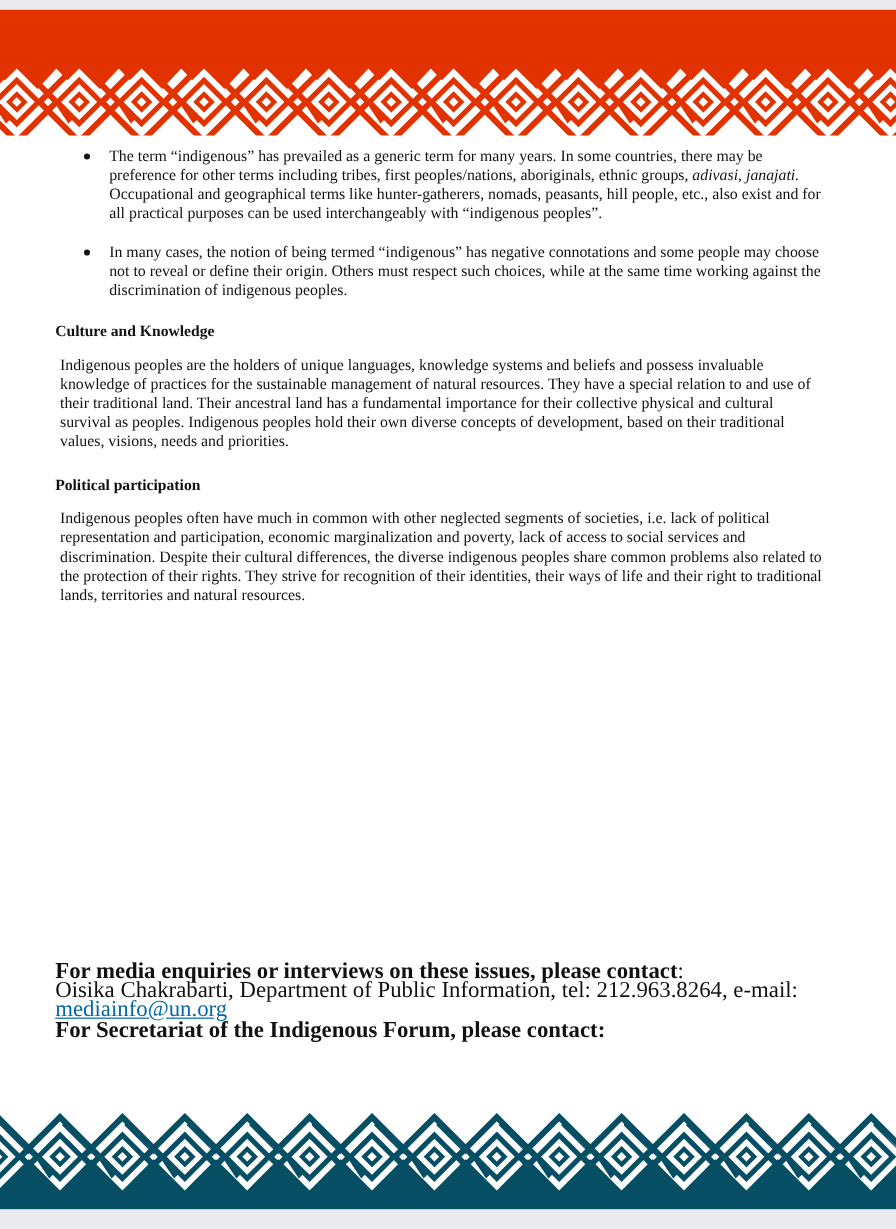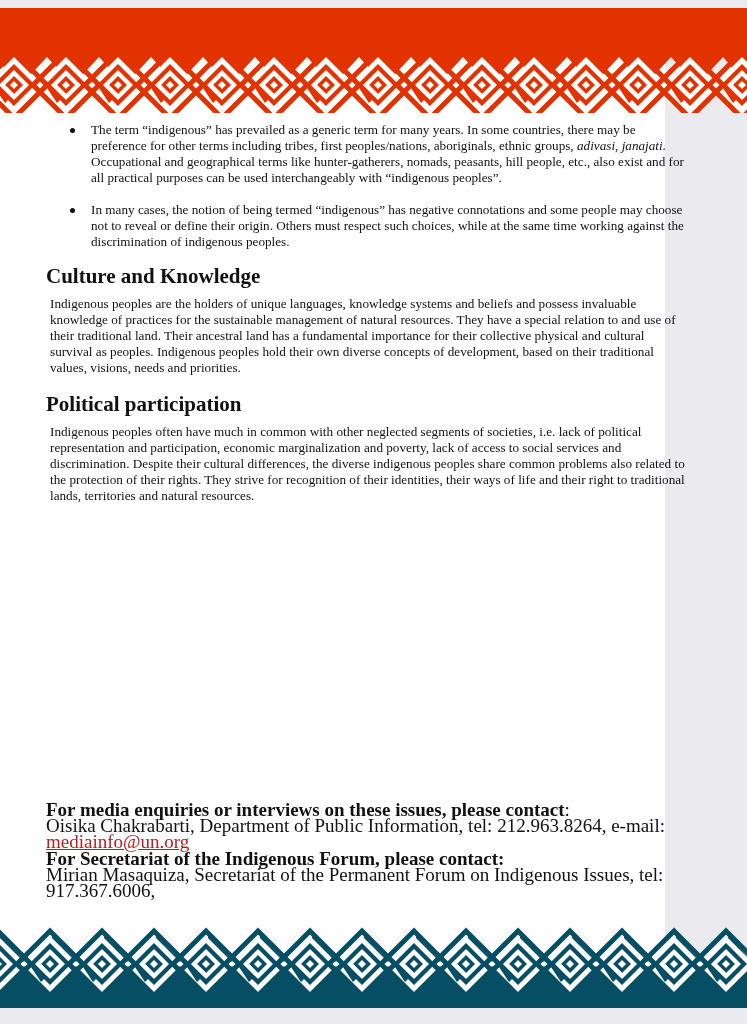--- a/index.html
+++ b/index.html
@@ -4,21 +4,21 @@
   <style>
     html, body { margin: 0; padding: 0; }
     body {
       width: 747px; height: 1024px; overflow: hidden;
       background: #ebebef;
       font-family: "Liberation Serif", "DejaVu Serif", serif;
       color: #111;
       position: relative;
     }
     .page {
-      position: absolute; left: 0; top: 8px; width: 665px; height: 1000px;
+      position: absolute; left: 0; top: 8px; width: 747px; height: 1000px;
       background: #ffffff;
     }
     .border-top {
       position: absolute; left: 0; top: 0; width: 747px; height: 105px;
     }
     .border-bottom {
       position: absolute; left: 0; top: 918px; width: 747px; height: 82px;
     }
     .content {
       position: absolute; left: 46px; top: 114px; width: 640px;
@@ -26,31 +26,31 @@
     }
     ul.bullets { list-style: none; margin: 0; padding: 0; }
     ul.bullets li {
       position: relative; padding-left: 45px; margin-bottom: 16px;
     }
     ul.bullets li .dot {
       position: absolute; left: 24px; top: 6px; width: 5px; height: 5px;
       border-radius: 50%; background: #111;
     }
     h2 {
-      font-size: 21px; font-weight: bold; margin: 0 0 10px 0; line-height: 20px;
+      font-size: 13px; font-weight: bold; margin: 0 0 10px 0; line-height: 20px;
     }
     h2.h-culture { margin-top: 0; }
     p { margin: 0 0 14px 4px; font-family: Liberation Serif, serif; }
     em { font-style: italic; }
     .contact {
       position: absolute; left: 46px; top: 794px; width: 640px;
       font-size: 19px; line-height: 16.2px;
     }
     .contact .bold { font-weight: bold; }
-    .contact a { color: #b91c1c; text-decoration: underline; }
+    .contact a { color: #0369a1; text-decoration: underline; }
   </style>
 </head>
 <body>
 
 <div class="page">
 
   <svg class="border-top" viewBox="0 0 747 105" preserveAspectRatio="none">
     <defs>
       <g id="spiral-w">
 
@@ -147,21 +147,20 @@
     <p>Indigenous peoples are the holders of unique languages, knowledge systems and beliefs and possess invaluable knowledge of practices for the sustainable management of natural resources. They have a special relation to and use of their traditional land. Their ancestral land has a fundamental importance for their collective physical and cultural survival as peoples. Indigenous peoples hold their own diverse concepts of development, based on their traditional values, visions, needs and priorities.</p>
 
     <h2 style="margin-top:18px;">Political participation</h2>
     <p>Indigenous peoples often have much in common with other neglected segments of societies, i.e. lack of political representation and participation, economic marginalization and poverty, lack of access to social services and discrimination. Despite their cultural differences, the diverse indigenous peoples share common problems also related to the protection of their rights. They strive for recognition of their identities, their ways of life and their right to traditional lands, territories and natural resources.</p>
   </div>
 
   <div class="contact">
     <div><span class="bold">For media enquiries or interviews on these issues, please contact</span><span>:</span></div>
     <div><span>Oisika Chakrabarti, Department of Public Information, tel: 212.963.8264, e-mail: </span><a href="#">mediainfo@un.org</a></div>
     <div class="bold">For Secretariat of the Indigenous Forum, please contact:</div>
-    <div>Mirian Masaquiza, Secretariat of the Permanent Forum on Indigenous Issues, tel: 917.367.6006,</div>
   </div>
 
   <svg class="border-bottom" viewBox="0 0 747 82" preserveAspectRatio="none">
     <g style="--c:#064e63">
       <polygon fill="#064e63" points="0,82 747,82 747,30 729,10 703,38 677,10 651,38 625,10 599,38 573,10 547,38 521,10 495,38 469,10 443,38 417,10 391,38 365,10 339,38 313,10 287,38 261,10 235,38 209,10 183,38 157,10 131,38 105,10 79,38 53,10 27,38 1,10 0,11"></polygon>
       <g transform="translate(-2,38)">
           <use href="#spiral-w"></use>
         </g>
       <g transform="translate(50,38)">
           <use href="#spiral-w"></use>

